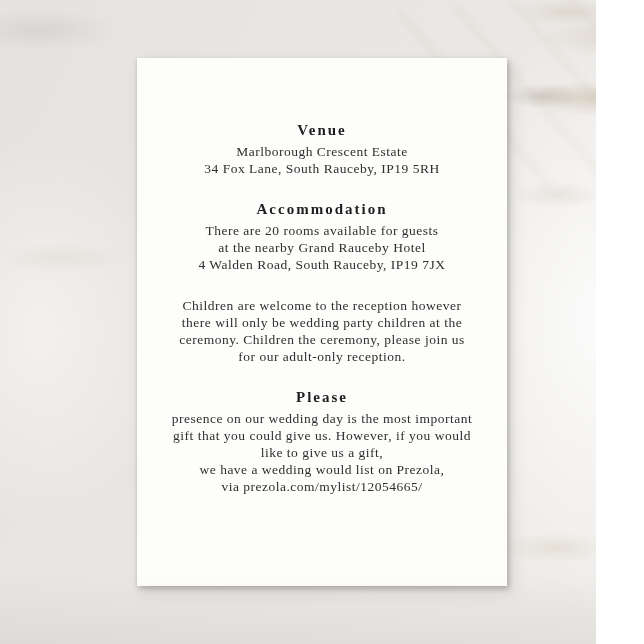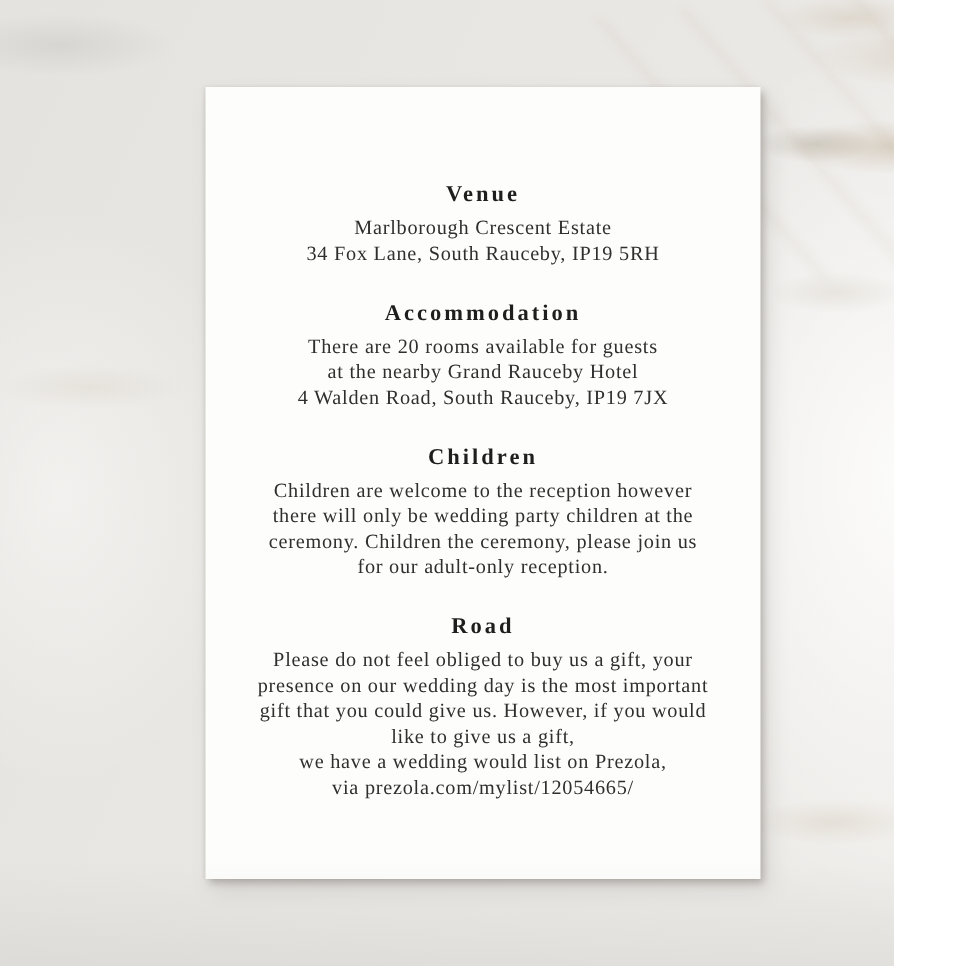--- a/index.html
+++ b/index.html
@@ -107,29 +107,27 @@
           <div class="line">Marlborough Crescent Estate</div>
           <div class="line">34 Fox Lane, South Rauceby, IP19 5RH</div>
         </section>
         <section class="section">
           <h3 class="heading">Accommodation</h3>
           <div class="line">There are 20 rooms available for guests</div>
           <div class="line">at the nearby Grand Rauceby Hotel</div>
           <div class="line">4 Walden Road, South Rauceby, IP19 7JX</div>
         </section>
         <section class="section">
-          <h3 class="heading">Children</h3>
           <div class="line">Children are welcome to the reception however</div>
           <div class="line">there will only be wedding party children at the</div>
           <div class="line">ceremony. Children the ceremony, please join us</div>
           <div class="line">for our adult-only reception.</div>
         </section>
         <section class="section">
-          <h3 class="heading">Road</h3>
-          <div class="line">Please do not feel obliged to buy us a gift, your</div>
+          <h3 class="heading">Please</h3>
           <div class="line">presence on our wedding day is the most important</div>
           <div class="line">gift that you could give us. However, if you would</div>
           <div class="line">like to give us a gift,</div>
           <div class="line">we have a wedding would list on Prezola,</div>
           <div class="line">via prezola.com/mylist/12054665/</div>
         </section>
       </div>
   </div>
 </div>
 

